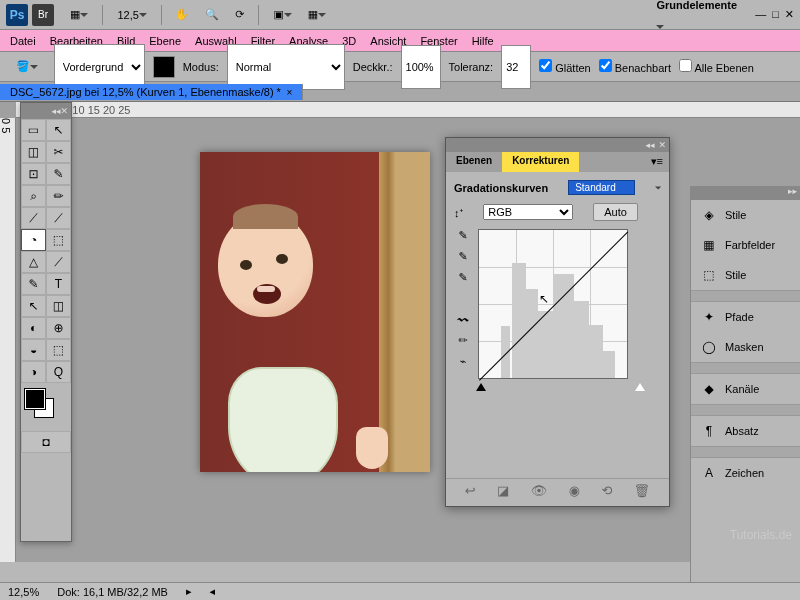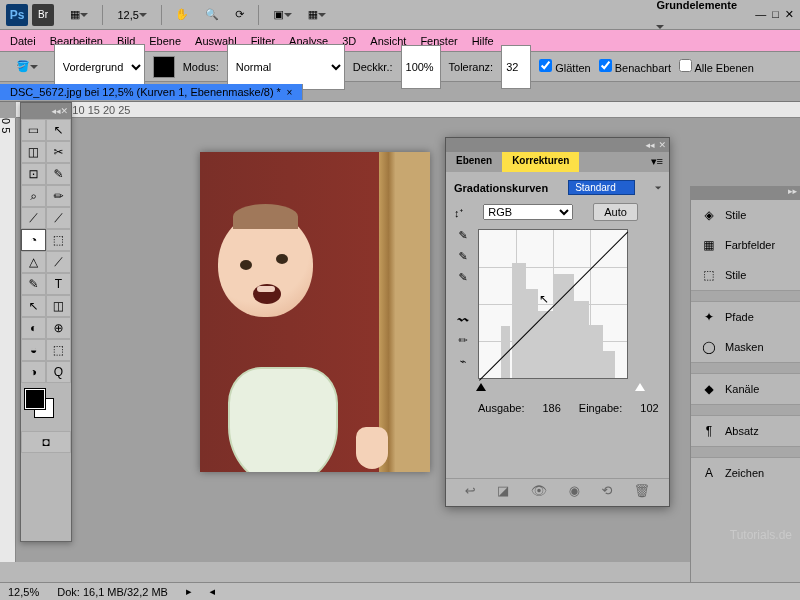--- a/index.html
+++ b/index.html
@@ -257,27 +257,20 @@
             <div class="histbar" style="left:84%;width:8%;height:18%"></div>
           </div>
           <div class="curve-line"></div>
           <div style="position:absolute;top:62px;left:60px;font-size:12px">↖</div>
         </div>
       </div>
       <div class="slider-track">
         <div class="slider-tri" style="left:-4px"></div>
         <div class="slider-tri white" style="right:-4px"></div>
       </div>
-      <div class="io-row">
-        <div class="ico"></div>
-        <span>Ausgabe:</span>
-        <span>186</span>
-        <span>Eingabe:</span>
-        <span>102</span>
-      </div>
     </div>
     <div class="panel-bottom">
       <span>↩</span>
       <span>◪</span>
       <span>👁</span>
       <span>◉</span>
       <span>⟲</span>
       <span>🗑</span>
     </div>
   </div>

